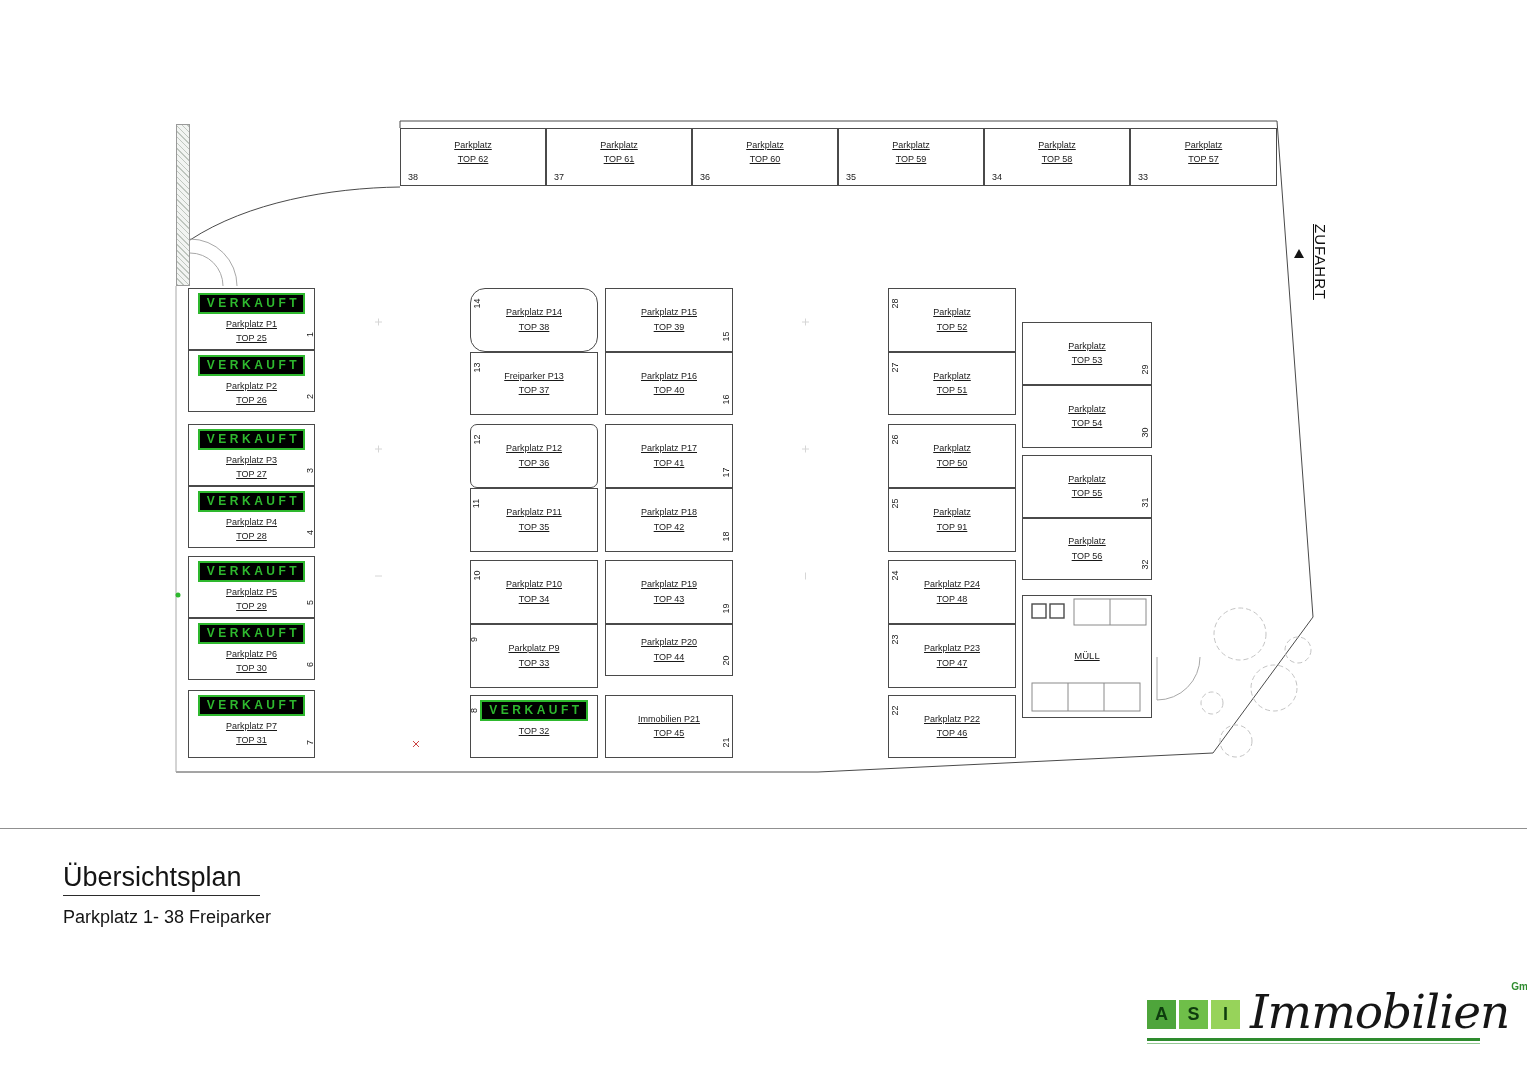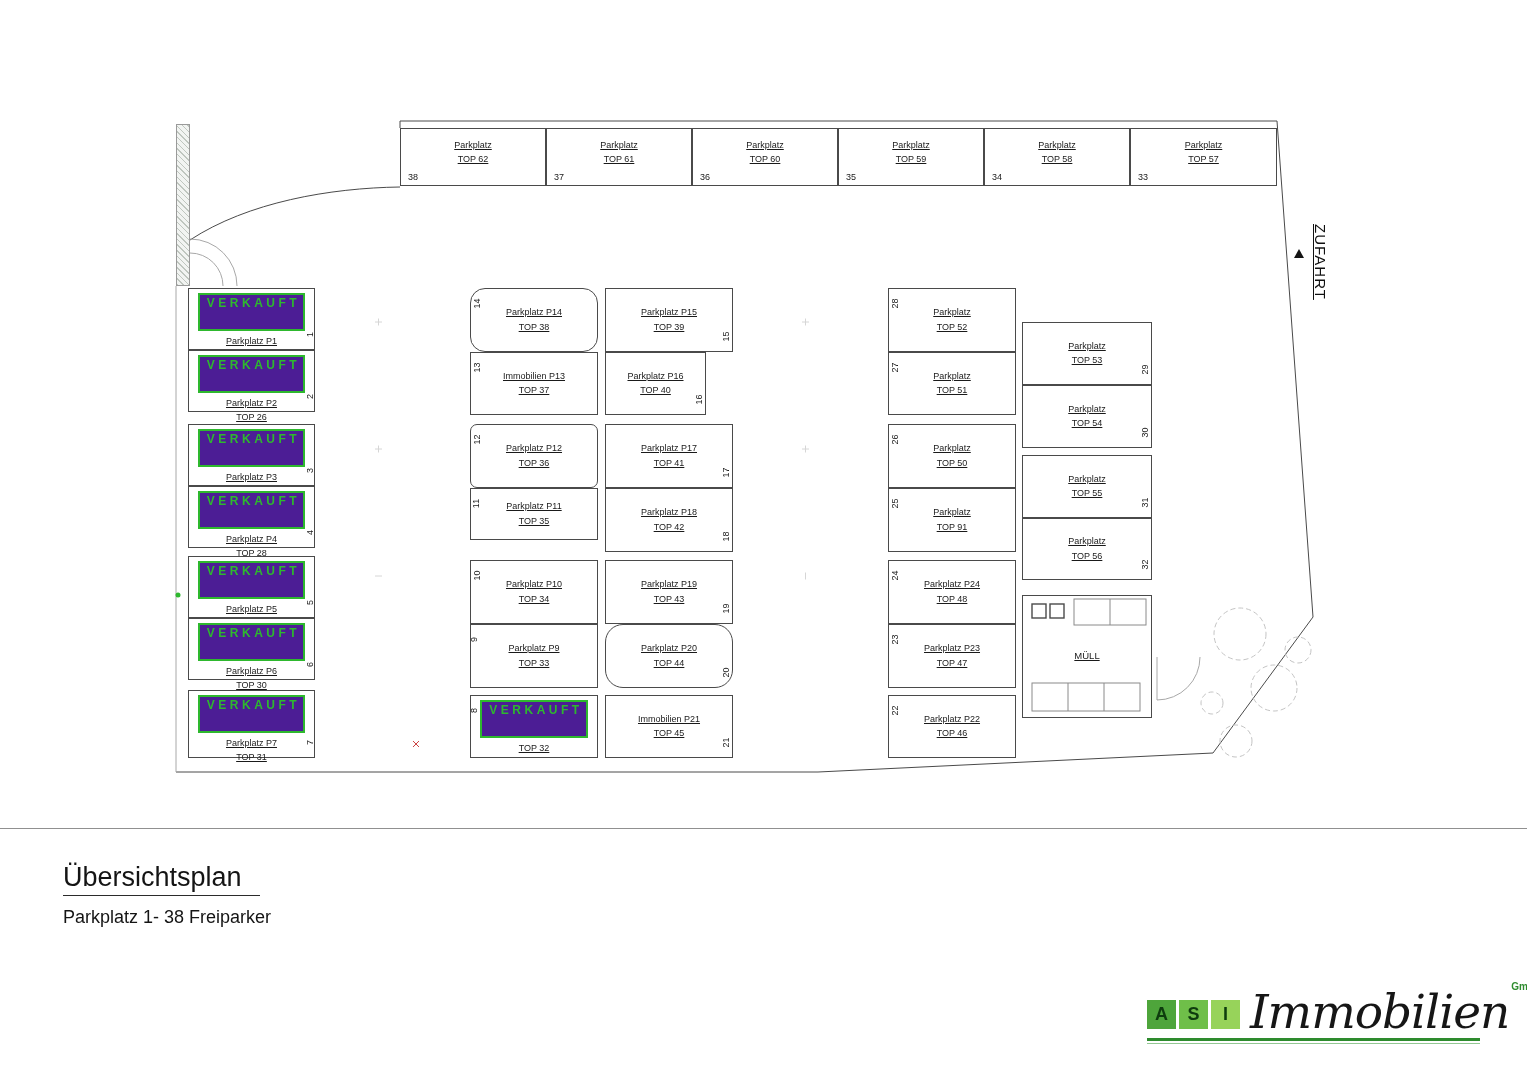--- a/index.html
+++ b/index.html
@@ -25,22 +25,22 @@
   .stall{
     position:absolute;box-sizing:border-box;border:1px solid #4a4a4a;background:#fff;
     display:flex;flex-direction:column;align-items:center;justify-content:center;
   }
   .stall.sold{justify-content:flex-start;padding-top:4px;}
   .stall.top-stall{justify-content:flex-start;padding-top:9px;}
   .lbl{display:flex;flex-direction:column;text-align:center;font-size:9px;line-height:1.25;color:#1a1a1a;}
   .lbl span{text-decoration:underline;display:block;margin:1.5px 0;}
   .sold .lbl{margin-top:3px;}
   .badge{
-    border:2px solid #2eb82e;color:#2eb82e;background:#4c1d95;font-weight:bold;
-    font-size:12px;letter-spacing:3.5px;padding:1px 3px 18px 7px;line-height:1.25;white-space:nowrap;
+    border:2px solid #2eb82e;color:#2eb82e;background:#000000;font-weight:bold;
+    font-size:12px;letter-spacing:3.5px;padding:1px 3px 1px 7px;line-height:1.25;white-space:nowrap;
   }
   .bay{position:absolute;font-size:9px;line-height:1;color:#1a1a1a;}
   .bay-rb{right:1px;bottom:10px;transform:rotate(-90deg);transform-origin:center;}
   .bay-lt{left:1px;top:10px;transform:rotate(-90deg);transform-origin:center;}
   .bay-top{left:7px;bottom:3px;transform:none;}
   
   .muell{display:block;}
   .muell svg{position:absolute;left:1px;top:1px;}
   .muell svg rect,.muell svg path{stroke:#8a8a8a;fill:none;stroke-width:1;}
   .muell svg .bold{stroke:#4a4a4a;stroke-width:1.4;}
@@ -213,33 +213,33 @@
       </div>
       <div class="stall" style="left: 470px; top: 288px; width: 128px; height: 64px; border-radius: 15px;">
         <div class="lbl">
           <span>Parkplatz P14</span>
           <span>TOP 38</span>
         </div>
         <div class="bay bay-lt">14</div>
       </div>
       <div class="stall" style="left: 470px; top: 352px; width: 128px; height: 63px;">
         <div class="lbl">
-          <span>Immobilien P13</span>
+          <span>Freiparker P13</span>
           <span>TOP 37</span>
         </div>
         <div class="bay bay-lt">13</div>
       </div>
       <div class="stall" style="left: 470px; top: 424px; width: 128px; height: 64px; border-radius: 7px;">
         <div class="lbl">
           <span>Parkplatz P12</span>
           <span>TOP 36</span>
         </div>
         <div class="bay bay-lt">12</div>
       </div>
-      <div class="stall" style="left: 470px; top: 488px; width: 128px; height: 52px;">
+      <div class="stall" style="left: 470px; top: 488px; width: 128px; height: 64px;">
         <div class="lbl">
           <span>Parkplatz P11</span>
           <span>TOP 35</span>
         </div>
         <div class="bay bay-lt">11</div>
       </div>
       <div class="stall" style="left: 470px; top: 560px; width: 128px; height: 64px;">
         <div class="lbl">
           <span>Parkplatz P10</span>
           <span>TOP 34</span>
@@ -260,21 +260,21 @@
         </div>
         <div class="bay bay-lt">8</div>
       </div>
       <div class="stall" style="left: 605px; top: 288px; width: 128px; height: 64px;">
         <div class="lbl">
           <span>Parkplatz P15</span>
           <span>TOP 39</span>
         </div>
         <div class="bay bay-rb">15</div>
       </div>
-      <div class="stall" style="left: 605px; top: 352px; width: 101px; height: 63px;">
+      <div class="stall" style="left: 605px; top: 352px; width: 128px; height: 63px;">
         <div class="lbl">
           <span>Parkplatz P16</span>
           <span>TOP 40</span>
         </div>
         <div class="bay bay-rb">16</div>
       </div>
       <div class="stall" style="left: 605px; top: 424px; width: 128px; height: 64px;">
         <div class="lbl">
           <span>Parkplatz P17</span>
           <span>TOP 41</span>
@@ -288,21 +288,21 @@
         </div>
         <div class="bay bay-rb">18</div>
       </div>
       <div class="stall" style="left: 605px; top: 560px; width: 128px; height: 64px;">
         <div class="lbl">
           <span>Parkplatz P19</span>
           <span>TOP 43</span>
         </div>
         <div class="bay bay-rb">19</div>
       </div>
-      <div class="stall" style="left: 605px; top: 624px; width: 128px; height: 64px; border-radius: 18px;">
+      <div class="stall" style="left: 605px; top: 624px; width: 128px; height: 52px;">
         <div class="lbl">
           <span>Parkplatz P20</span>
           <span>TOP 44</span>
         </div>
         <div class="bay bay-rb">20</div>
       </div>
       <div class="stall" style="left: 605px; top: 695px; width: 128px; height: 63px;">
         <div class="lbl">
           <span>Immobilien P21</span>
           <span>TOP 45</span>

